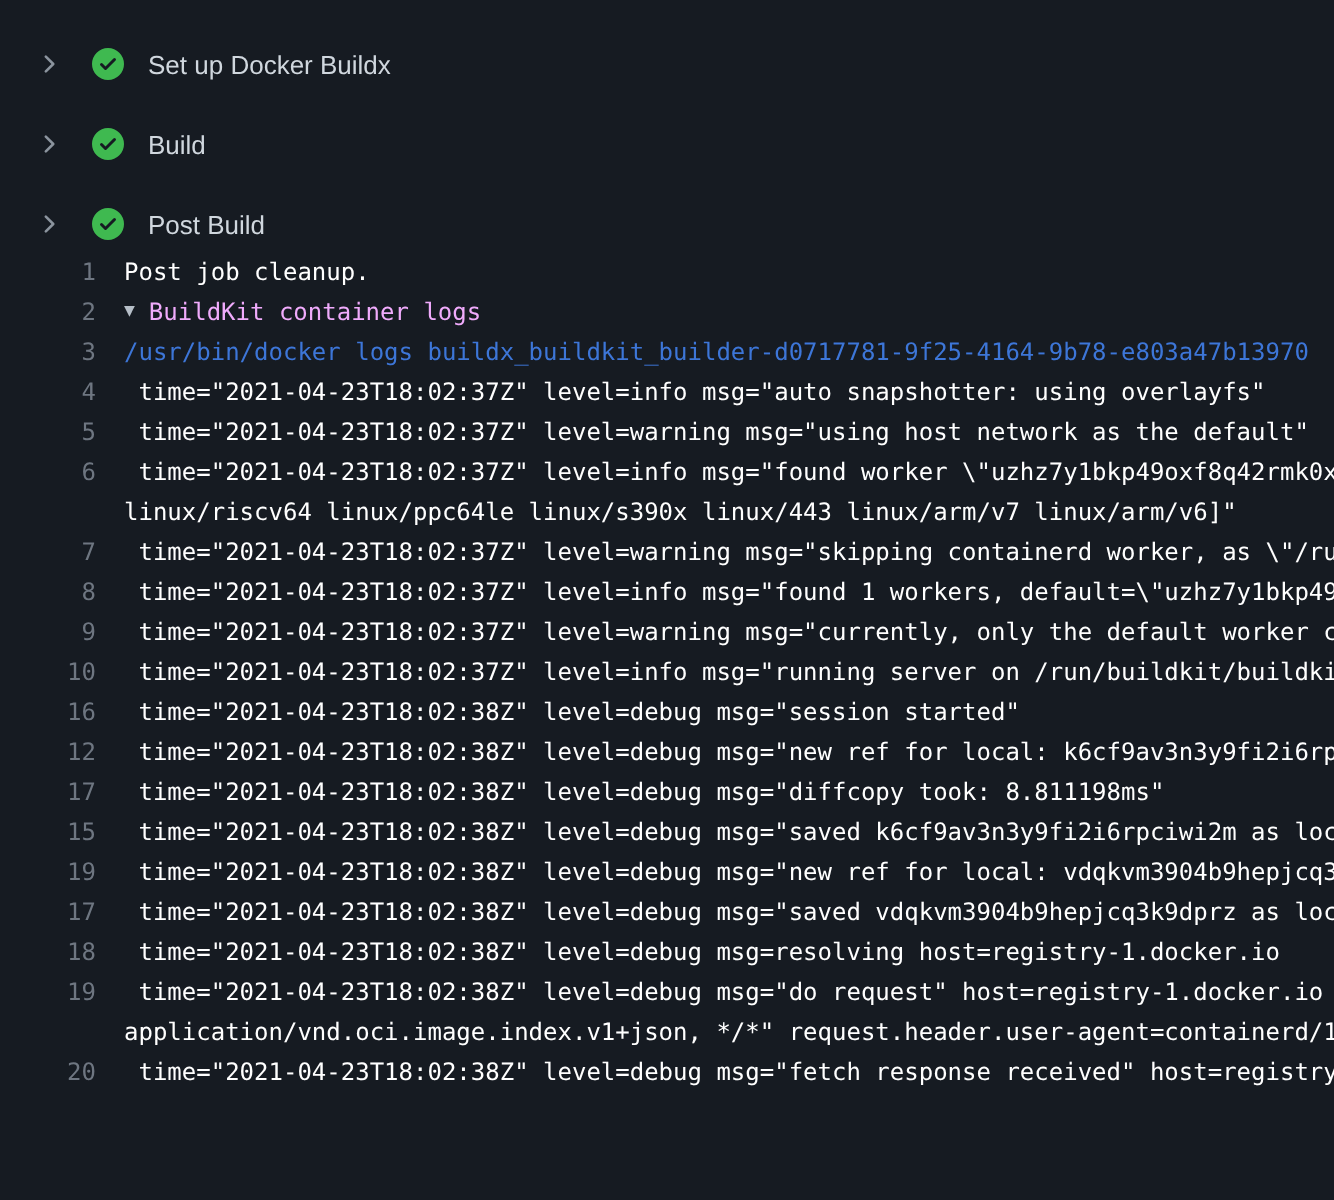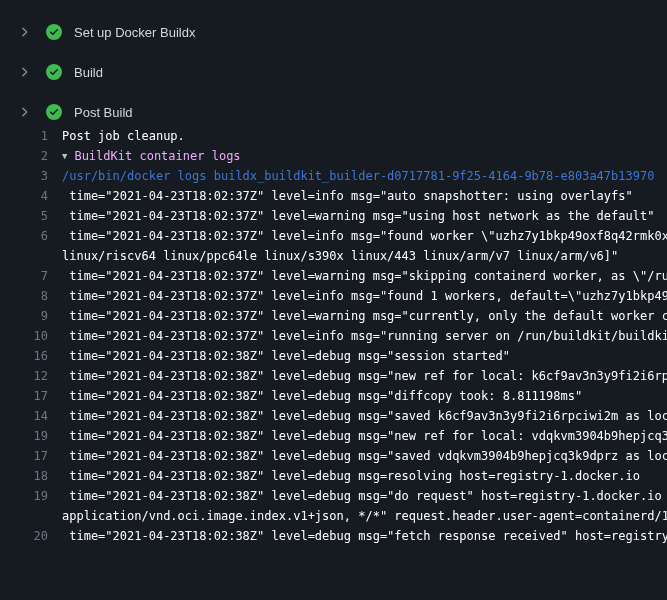--- a/index.html
+++ b/index.html
@@ -106,21 +106,21 @@
         <div class="log-row plain"><span class="ln">5</span><span class="lt"> time="2021-04-23T18:02:37Z" level=warning msg="using host network as the default"</span></div>
         <div class="log-row plain"><span class="ln">6</span><span class="lt"> time="2021-04-23T18:02:37Z" level=info msg="found worker \"uzhz7y1bkp49oxf8q42rmk0xj</span></div>
         <div class="log-row wrap"><span class="ln"></span><span class="lt">linux/riscv64 linux/ppc64le linux/s390x linux/443 linux/arm/v7 linux/arm/v6]"</span></div>
         <div class="log-row plain"><span class="ln">7</span><span class="lt"> time="2021-04-23T18:02:37Z" level=warning msg="skipping containerd worker, as \"/run</span></div>
         <div class="log-row plain"><span class="ln">8</span><span class="lt"> time="2021-04-23T18:02:37Z" level=info msg="found 1 workers, default=\"uzhz7y1bkp49o</span></div>
         <div class="log-row plain"><span class="ln">9</span><span class="lt"> time="2021-04-23T18:02:37Z" level=warning msg="currently, only the default worker ca</span></div>
         <div class="log-row plain"><span class="ln">10</span><span class="lt"> time="2021-04-23T18:02:37Z" level=info msg="running server on /run/buildkit/buildkit</span></div>
         <div class="log-row plain"><span class="ln">16</span><span class="lt"> time="2021-04-23T18:02:38Z" level=debug msg="session started"</span></div>
         <div class="log-row plain"><span class="ln">12</span><span class="lt"> time="2021-04-23T18:02:38Z" level=debug msg="new ref for local: k6cf9av3n3y9fi2i6rpc</span></div>
         <div class="log-row plain"><span class="ln">17</span><span class="lt"> time="2021-04-23T18:02:38Z" level=debug msg="diffcopy took: 8.811198ms"</span></div>
-        <div class="log-row plain"><span class="ln">14</span><span class="lt"> time="2021-04-23T18:02:38Z" level=debug msg="saved k6cf9av3n3y9fi2i6rpciwi2m as loca</span></div>
+        <div class="log-row plain"><span class="ln">15</span><span class="lt"> time="2021-04-23T18:02:38Z" level=debug msg="saved k6cf9av3n3y9fi2i6rpciwi2m as loca</span></div>
         <div class="log-row plain"><span class="ln">19</span><span class="lt"> time="2021-04-23T18:02:38Z" level=debug msg="new ref for local: vdqkvm3904b9hepjcq3k</span></div>
         <div class="log-row plain"><span class="ln">17</span><span class="lt"> time="2021-04-23T18:02:38Z" level=debug msg="saved vdqkvm3904b9hepjcq3k9dprz as loca</span></div>
         <div class="log-row plain"><span class="ln">18</span><span class="lt"> time="2021-04-23T18:02:38Z" level=debug msg=resolving host=registry-1.docker.io</span></div>
         <div class="log-row plain"><span class="ln">19</span><span class="lt"> time="2021-04-23T18:02:38Z" level=debug msg="do request" host=registry-1.docker.io r</span></div>
         <div class="log-row wrap"><span class="ln"></span><span class="lt">application/vnd.oci.image.index.v1+json, */*" request.header.user-agent=containerd/1.4</span></div>
         <div class="log-row plain"><span class="ln">20</span><span class="lt"> time="2021-04-23T18:02:38Z" level=debug msg="fetch response received" host=registry</span></div>
       </div>
   </div>
 
 </div>

